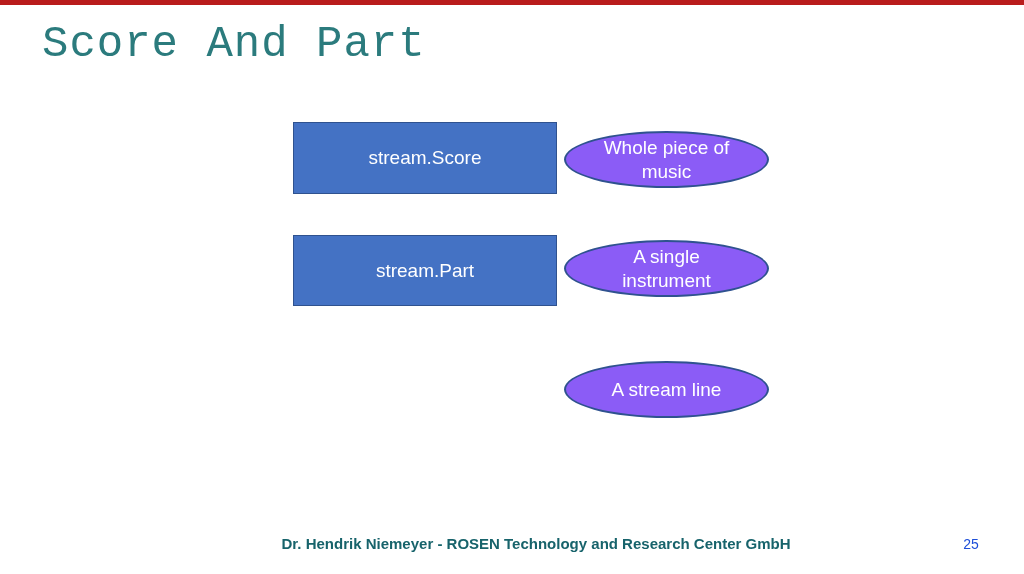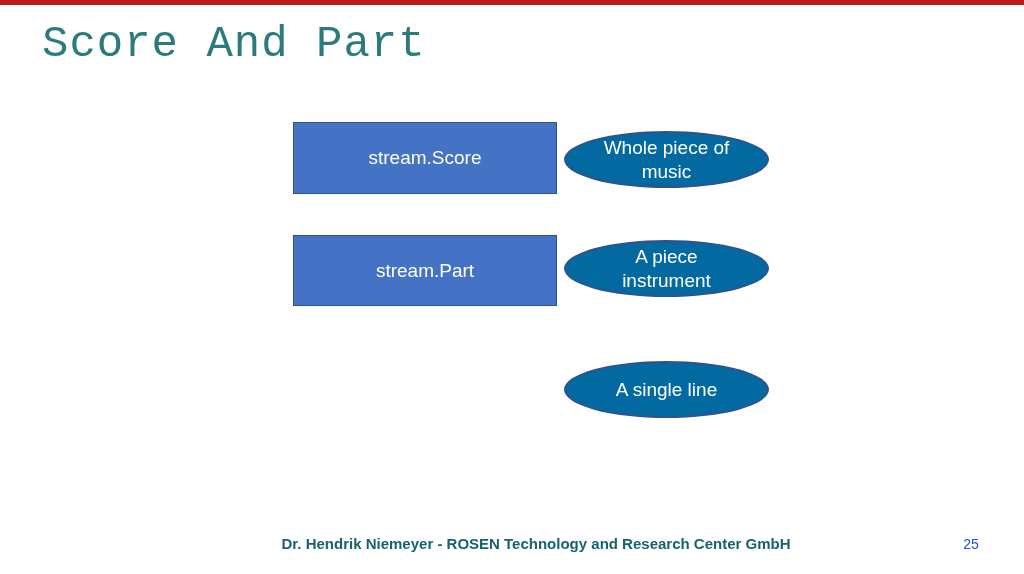--- a/index.html
+++ b/index.html
@@ -45,21 +45,21 @@
   }
   .box-score { top: 117px; }
   .box-part  { top: 230px; height: 71px; }
   .box-voice { top: 351px; height: 71px; }
 
   .definition-ellipse {
     position: absolute;
     left: 564px;
     width: 205px;
     height: 57px;
-    background: #0369a1;
+    background: #8b5cf6;
     border: 2.5px solid #2f528f;
     border-radius: 50%;
     box-sizing: border-box;
     display: flex;
     align-items: center;
     justify-content: center;
     color: #ffffff;
     font-size: 19px;
     line-height: 1.22;
     text-align: center;
@@ -103,25 +103,25 @@
   </div>
   <div class="definition-ellipse ellipse-score">
     <span>Whole piece of
 music</span>
   </div>
 
   <div class="concept-box box-part">
     <span>stream.Part</span>
   </div>
   <div class="definition-ellipse ellipse-part">
-    <span>A piece
+    <span>A single
 instrument</span>
   </div>
 
   <div class="definition-ellipse ellipse-voice">
-    <span>A single line</span>
+    <span>A stream line</span>
   </div>
 
   <div class="slide-footer">Dr. Hendrik Niemeyer - ROSEN Technology and Research Center GmbH</div>
 
   <div class="page-number">25</div>
 
 </div>
 
 </body></html>

